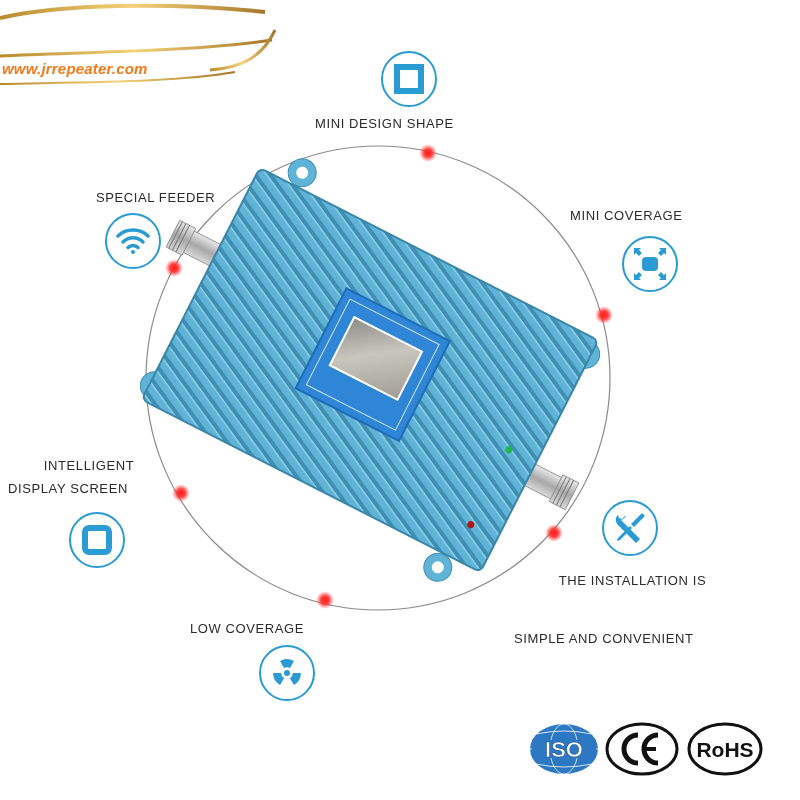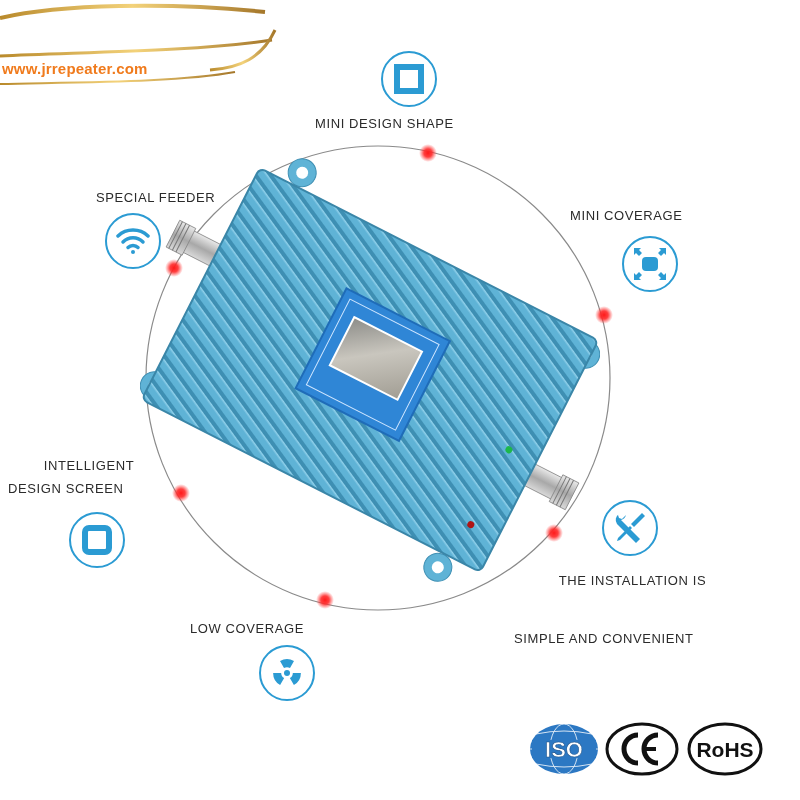--- a/index.html
+++ b/index.html
@@ -6,21 +6,21 @@
   body { width:800px; height:800px; background:#ffffff; position:relative; overflow:hidden; font-family:"Liberation Sans", sans-serif; }
   .abs { position:absolute; }
   .feature-label { position:absolute; color:#2b2b2b; font-size:13px; letter-spacing:0.6px; line-height:22px; white-space:nowrap; font-family:"Liberation Sans", sans-serif; }
   .feature-label.center { text-align:center; }
   .icon-circle { position:absolute; width:56px; height:56px; border:2px solid #2b9bd3; border-radius:50%; box-sizing:border-box; display:flex; align-items:center; justify-content:center; background:#fff; }
   .icon-circle svg { display:block; }
   .logo-wrap { position:absolute; left:0; top:0; width:280px; height:90px; }
   .logo-text { position:absolute; left:30px; top:6px; font-family:"Liberation Sans", sans-serif; font-weight:900; font-size:46px; letter-spacing:-1px; line-height:50px; }
   .logo-text .or { color:#f07b1d; }
   .logo-text .bk { color:#111; }
-  .logo-url { position:absolute; left:2px; top:60px; font-family:"Liberation Sans", sans-serif; font-weight:bold; font-size:15px; color:#f07b1d; letter-spacing:0.2px; }
+  .logo-url { position:absolute; left:2px; top:60px; font-family:"Liberation Sans", sans-serif; font-weight:bold; font-style:italic; font-size:15px; color:#f07b1d; letter-spacing:0.2px; }
   .cert { position:absolute; top:722px; height:54px; }
 </style>
 </head>
 <body>
 
 <div class="logo-wrap">
   <svg class="abs" style="left:0;top:0" width="280" height="90" viewBox="0 0 280 90">
     <defs>
       <linearGradient id="gold" x1="0" x2="1" y1="0" y2="0">
         <stop offset="0" stop-color="#b98a2c"></stop>
@@ -141,21 +141,21 @@
     <g fill="#2b9bd3">
       <path d="M3 3 L10 3 L8 5 L11 8 L8 11 L5 8 L3 10 Z"></path>
       <path d="M35 3 L28 3 L30 5 L27 8 L30 11 L33 8 L35 10 Z"></path>
       <path d="M3 35 L10 35 L8 33 L11 30 L8 27 L5 30 L3 28 Z"></path>
       <path d="M35 35 L28 35 L30 33 L27 30 L30 27 L33 30 L35 28 Z"></path>
     </g>
   </svg>
 </div>
 
 <div class="feature-label center" style="left:18px;top:455px;width:142px;">INTELLIGENT</div>
-<div class="feature-label" style="left:8px;top:478px;">DESIGN SCREEN</div>
+<div class="feature-label" style="left:8px;top:478px;">DISPLAY SCREEN</div>
 <div class="icon-circle" style="left:69px;top:512px;">
   <svg width="32" height="32" viewBox="0 0 32 32">
     <rect x="4" y="4" width="24" height="24" rx="4" fill="none" stroke="#2b9bd3" stroke-width="6"></rect>
   </svg>
 </div>
 
 <div class="icon-circle" style="left:602px;top:500px;">
   <svg width="36" height="36" viewBox="0 0 36 36">
     <g fill="#2b9bd3">
       <path d="M7 4 A7 7 0 0 0 5 14 L24 33 L28 29 L9 10 A7 7 0 0 0 14 5 L10 9 L7 8 L6 5 Z"></path>

